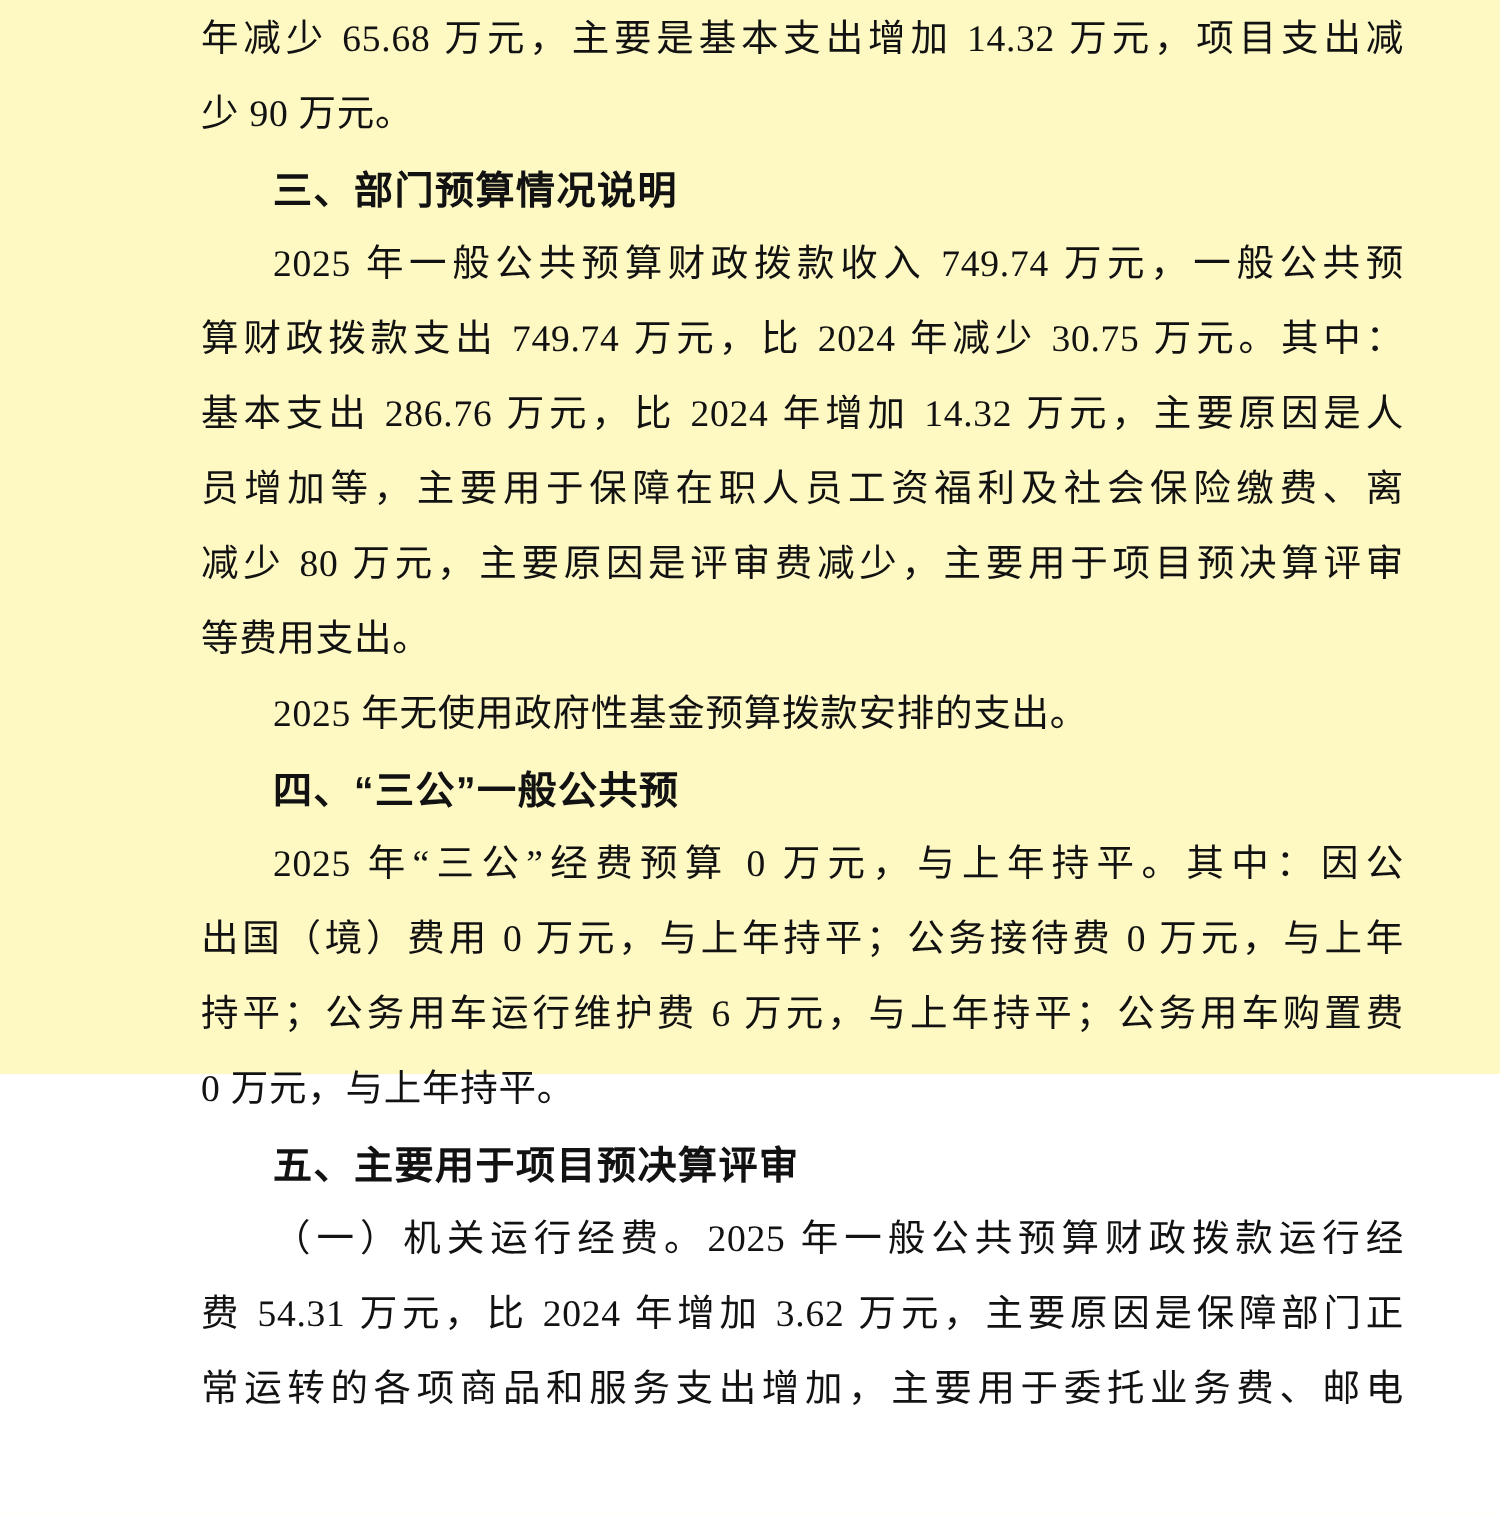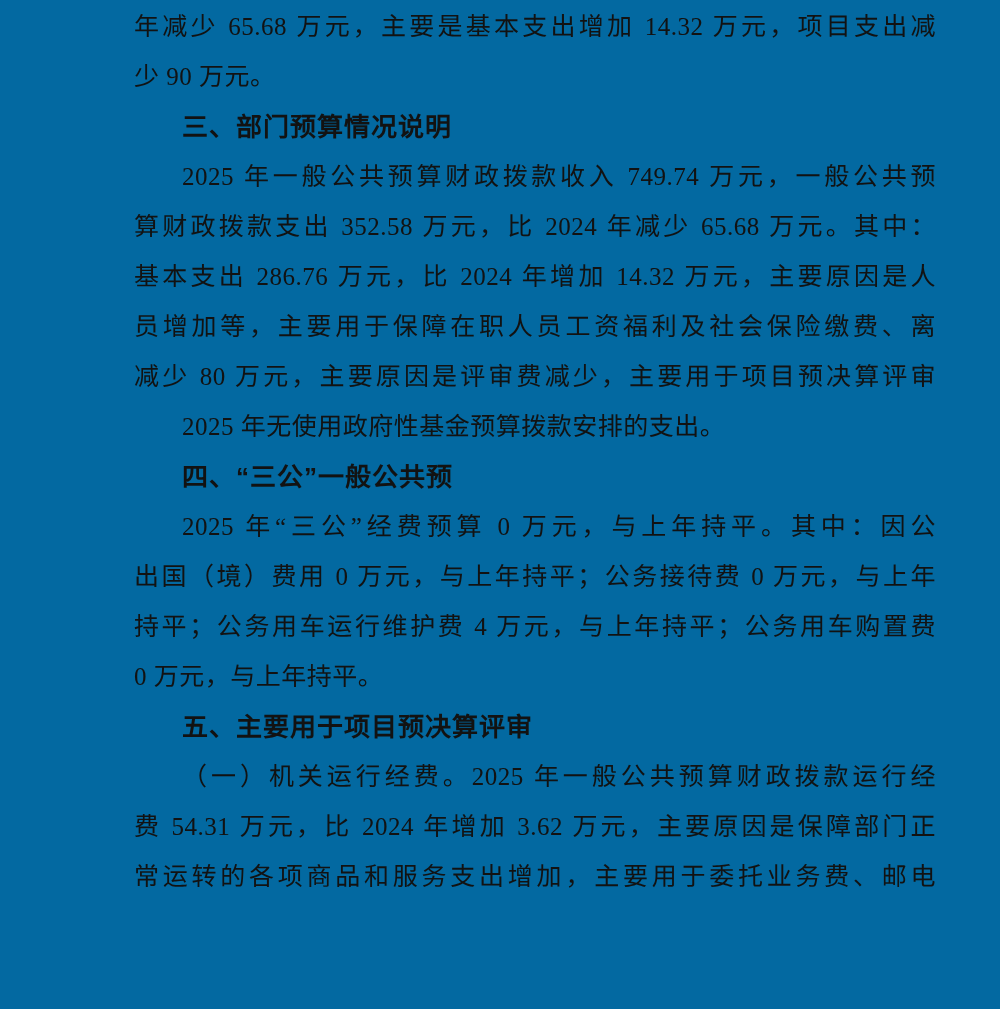--- a/index.html
+++ b/index.html
@@ -8,23 +8,23 @@
     background: #ffffff;
   }
   body {
     width: 1000px;
     height: 1009px;
     overflow: hidden;
   }
   .page {
     box-sizing: border-box;
     width: 1000px;
-    height: 1009px;
+    height: 716px;
     padding: 2px 64px 0 134px;
-    background: #0369a1;
+    background: #fef9c3;
   }
   .line {
     font-family: "Liberation Serif", "DejaVu Serif", serif;
     font-size: 25px;
     line-height: 50px;
     color: #121212;
     text-align: justify;
     text-justify: inter-character;
     letter-spacing: 0.5px;
   }
@@ -43,27 +43,28 @@
   }
 </style>
 </head>
 <body>
 
 <div class="page">
   <div class="line fill">年减少 65.68 万元，主要是基本支出增加 14.32 万元，项目支出减</div>
   <div class="line">少 90 万元。</div>
   <div class="line heading indent">三、部门预算情况说明</div>
   <div class="line indent fill">2025 年一般公共预算财政拨款收入 749.74 万元，一般公共预</div>
-  <div class="line fill">算财政拨款支出 352.58 万元，比 2024 年减少 65.68 万元。其中：</div>
+  <div class="line fill">算财政拨款支出 749.74 万元，比 2024 年减少 30.75 万元。其中：</div>
   <div class="line fill">基本支出 286.76 万元，比 2024 年增加 14.32 万元，主要原因是人</div>
   <div class="line fill">员增加等，主要用于保障在职人员工资福利及社会保险缴费、离</div>
   <div class="line fill">减少 80 万元，主要原因是评审费减少，主要用于项目预决算评审</div>
+  <div class="line">等费用支出。</div>
   <div class="line indent">2025 年无使用政府性基金预算拨款安排的支出。</div>
   <div class="line heading indent">四、“三公”一般公共预</div>
   <div class="line indent fill">2025 年“三公”经费预算 0 万元，与上年持平。其中：因公</div>
   <div class="line fill">出国（境）费用 0 万元，与上年持平；公务接待费 0 万元，与上年</div>
-  <div class="line fill">持平；公务用车运行维护费 4 万元，与上年持平；公务用车购置费</div>
+  <div class="line fill">持平；公务用车运行维护费 6 万元，与上年持平；公务用车购置费</div>
   <div class="line">0 万元，与上年持平。</div>
   <div class="line heading indent">五、主要用于项目预决算评审</div>
   <div class="line indent fill">（一）机关运行经费。2025 年一般公共预算财政拨款运行经</div>
   <div class="line fill">费 54.31 万元，比 2024 年增加 3.62 万元，主要原因是保障部门正</div>
   <div class="line fill">常运转的各项商品和服务支出增加，主要用于委托业务费、邮电</div>
 </div>
 
 </body></html>

